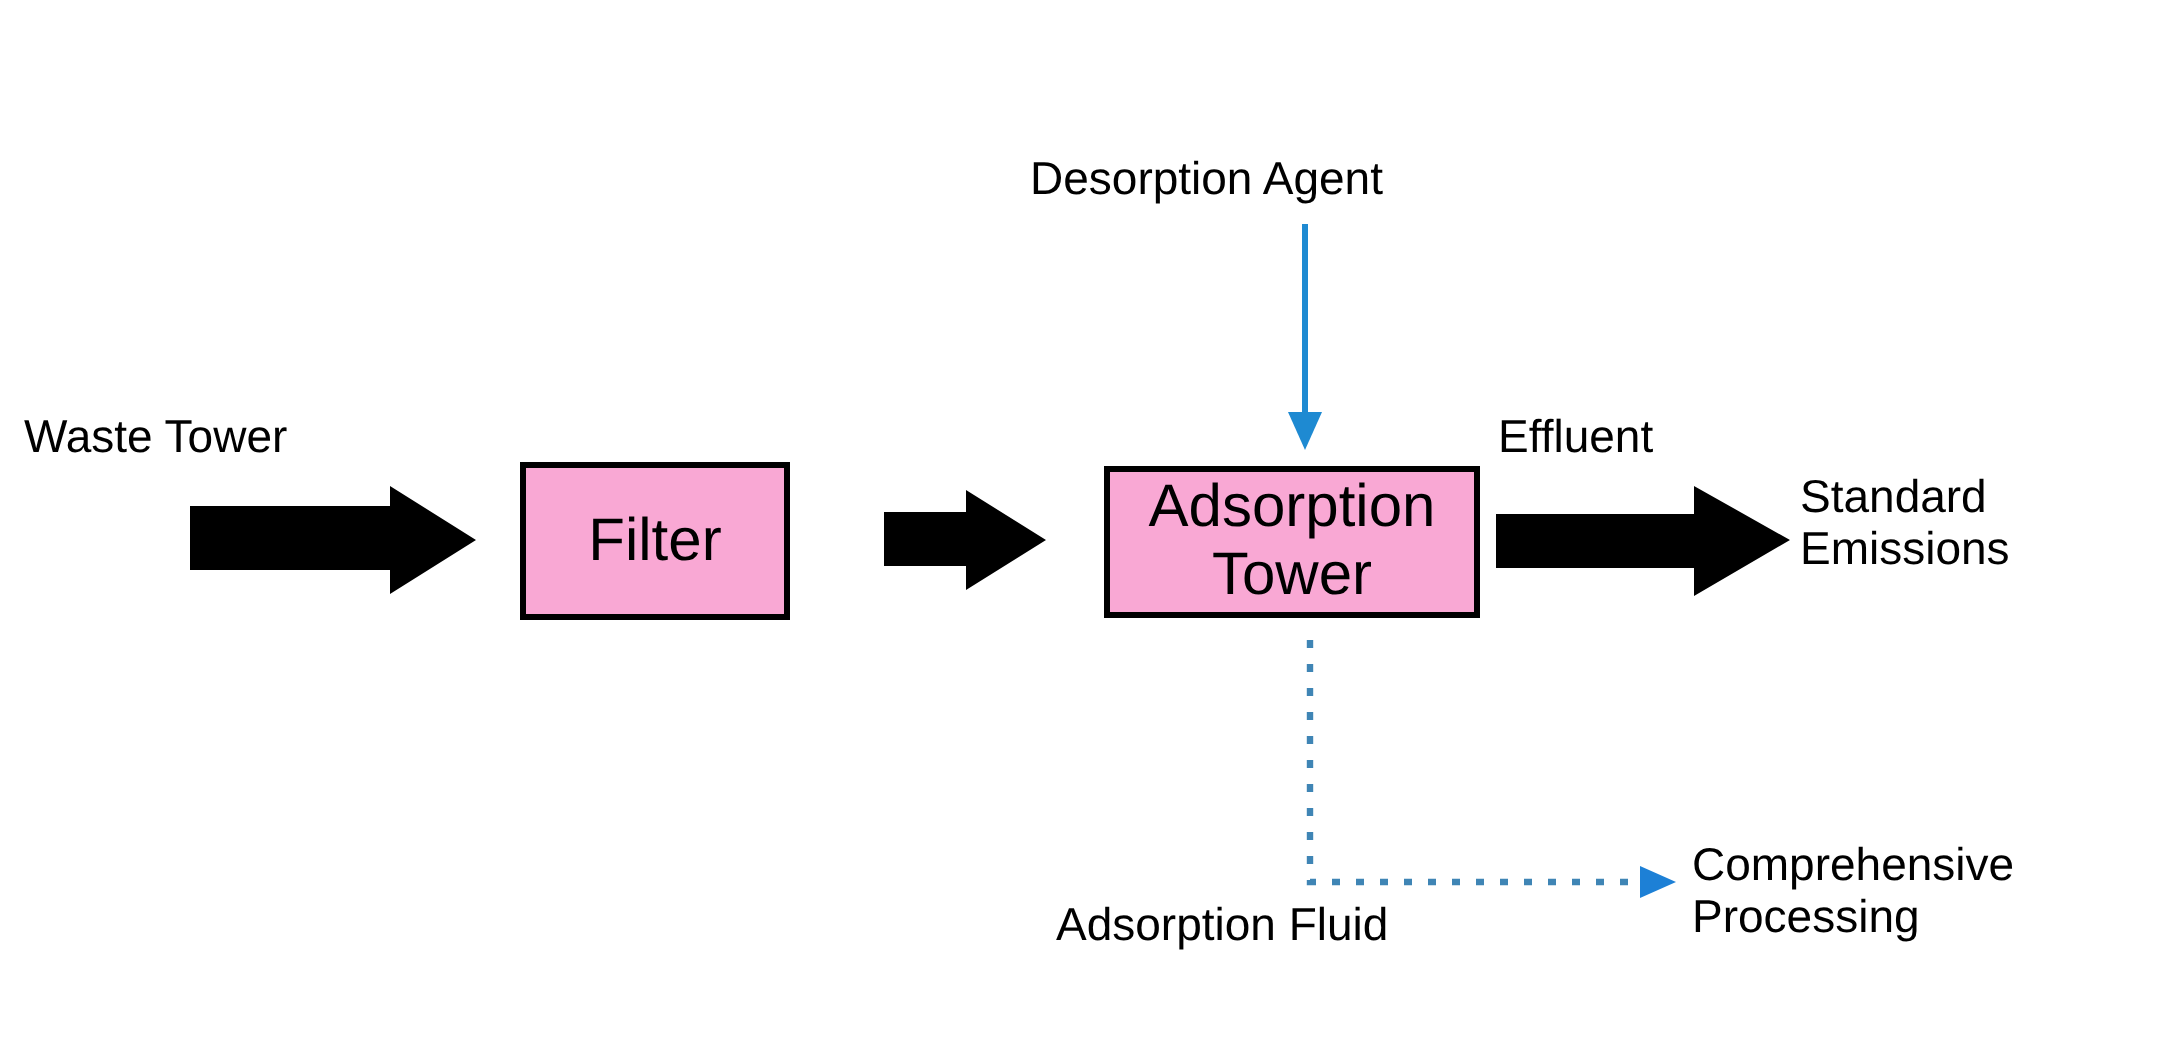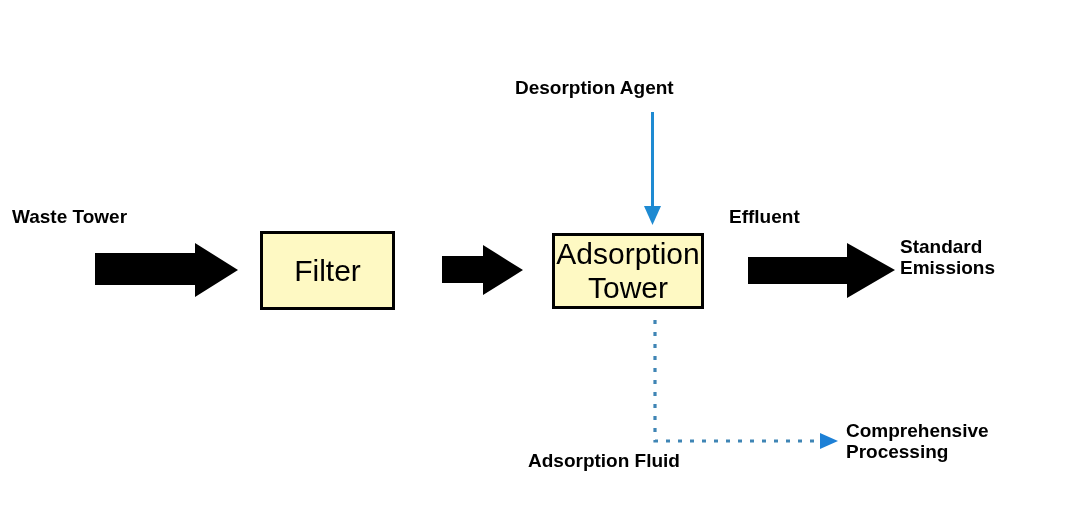--- a/index.html
+++ b/index.html
@@ -11,30 +11,29 @@
     position: relative;
     width: 1080px;
     height: 525px;
     background: var(--background, #ffffff);
     font-family: "Liberation Sans", sans-serif;
     color: var(--text, #000000);
     overflow: hidden;
   }
   .label {
     position: absolute;
-    font-size: 19px;
+    font-size: 23px;
     line-height: 1.12;
     white-space: pre-line;
     color: var(--text, #000000);
-    font-weight: bold;
   }
   .box {
     position: absolute;
     border: 3px solid var(--box-border, #000000);
-    background: #fef9c3;
+    background: #f9a8d4;
     display: flex;
     align-items: center;
     justify-content: center;
     text-align: center;
     font-size: 30px;
     line-height: 1.13;
     white-space: pre-line;
     box-sizing: border-box;
   }
   svg.shape { position: absolute; display: block; overflow: visible; }
@@ -71,26 +70,26 @@
     <polygon points="0,11 41,11 41,0 81,25 41,50 41,38 0,38"></polygon>
   </svg>
 
   <div class="label" style="left:515px; top:77px;">Desorption Agent</div>
 
   <svg class="shape blue-arrow" style="left:643px; top:110px;" width="19" height="116" viewBox="0 0 19 116">
     <line x1="9.5" y1="2" x2="9.5" y2="98"></line>
     <polygon points="1,96 18,96 9.5,115"></polygon>
   </svg>
 
-  <div class="box" style="left:552px; top:233px; width:152px; height:76px;">
+  <div class="box" style="left:552px; top:233px; width:188px; height:76px;">
     <span>Adsorption
 Tower</span>
   </div>
 
-  <div class="label" style="left:729px; top:206px;">Effluent</div>
+  <div class="label" style="left:749px; top:206px;">Effluent</div>
 
   <svg class="shape black-arrow" style="left:748px; top:243px;" width="147" height="55" viewBox="0 0 147 55">
     <polygon points="0,14 99,14 99,0 147,27 99,55 99,41 0,41"></polygon>
   </svg>
 
   <div class="label" style="left:900px; top:236px;">Standard
 Emissions</div>
 
   <svg class="shape dotted-path" style="left:640px; top:315px;" width="210" height="140" viewBox="0 0 210 140">
     <polyline points="15,5 15,126 180,126"></polyline>

